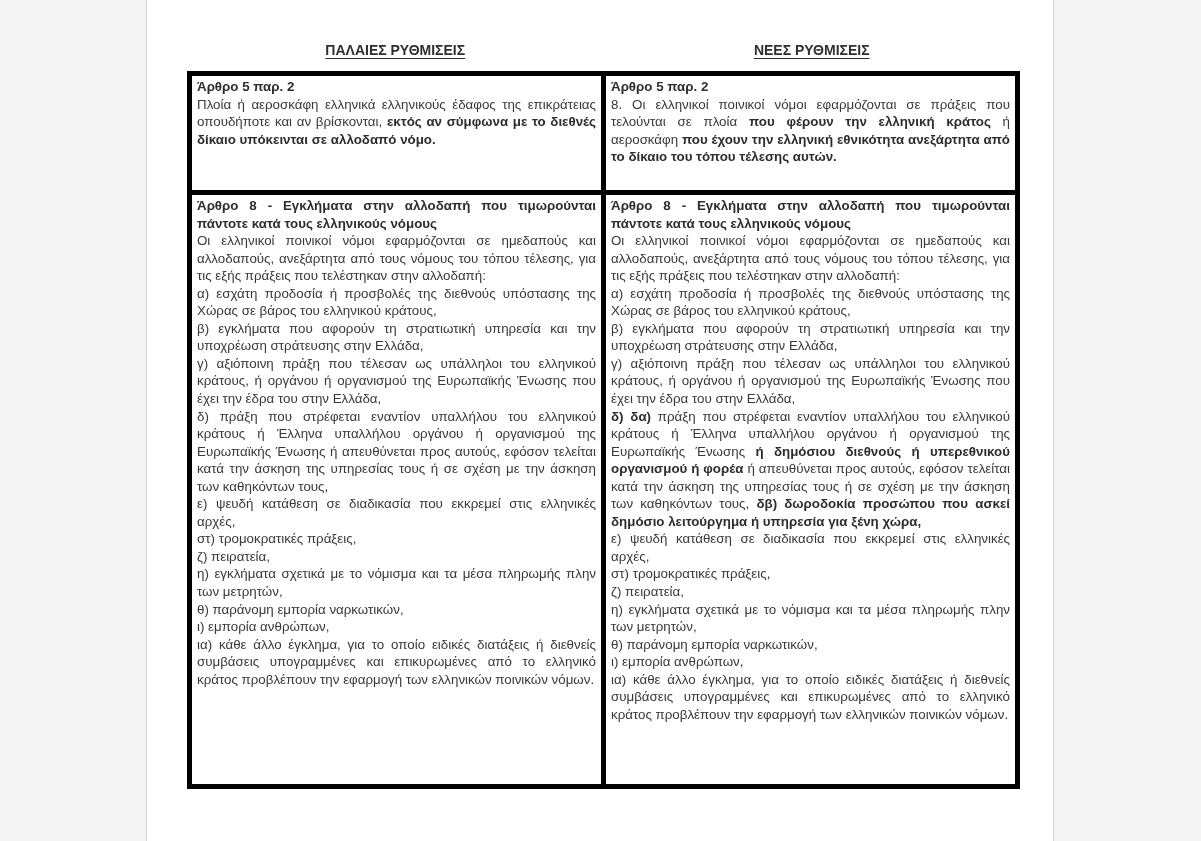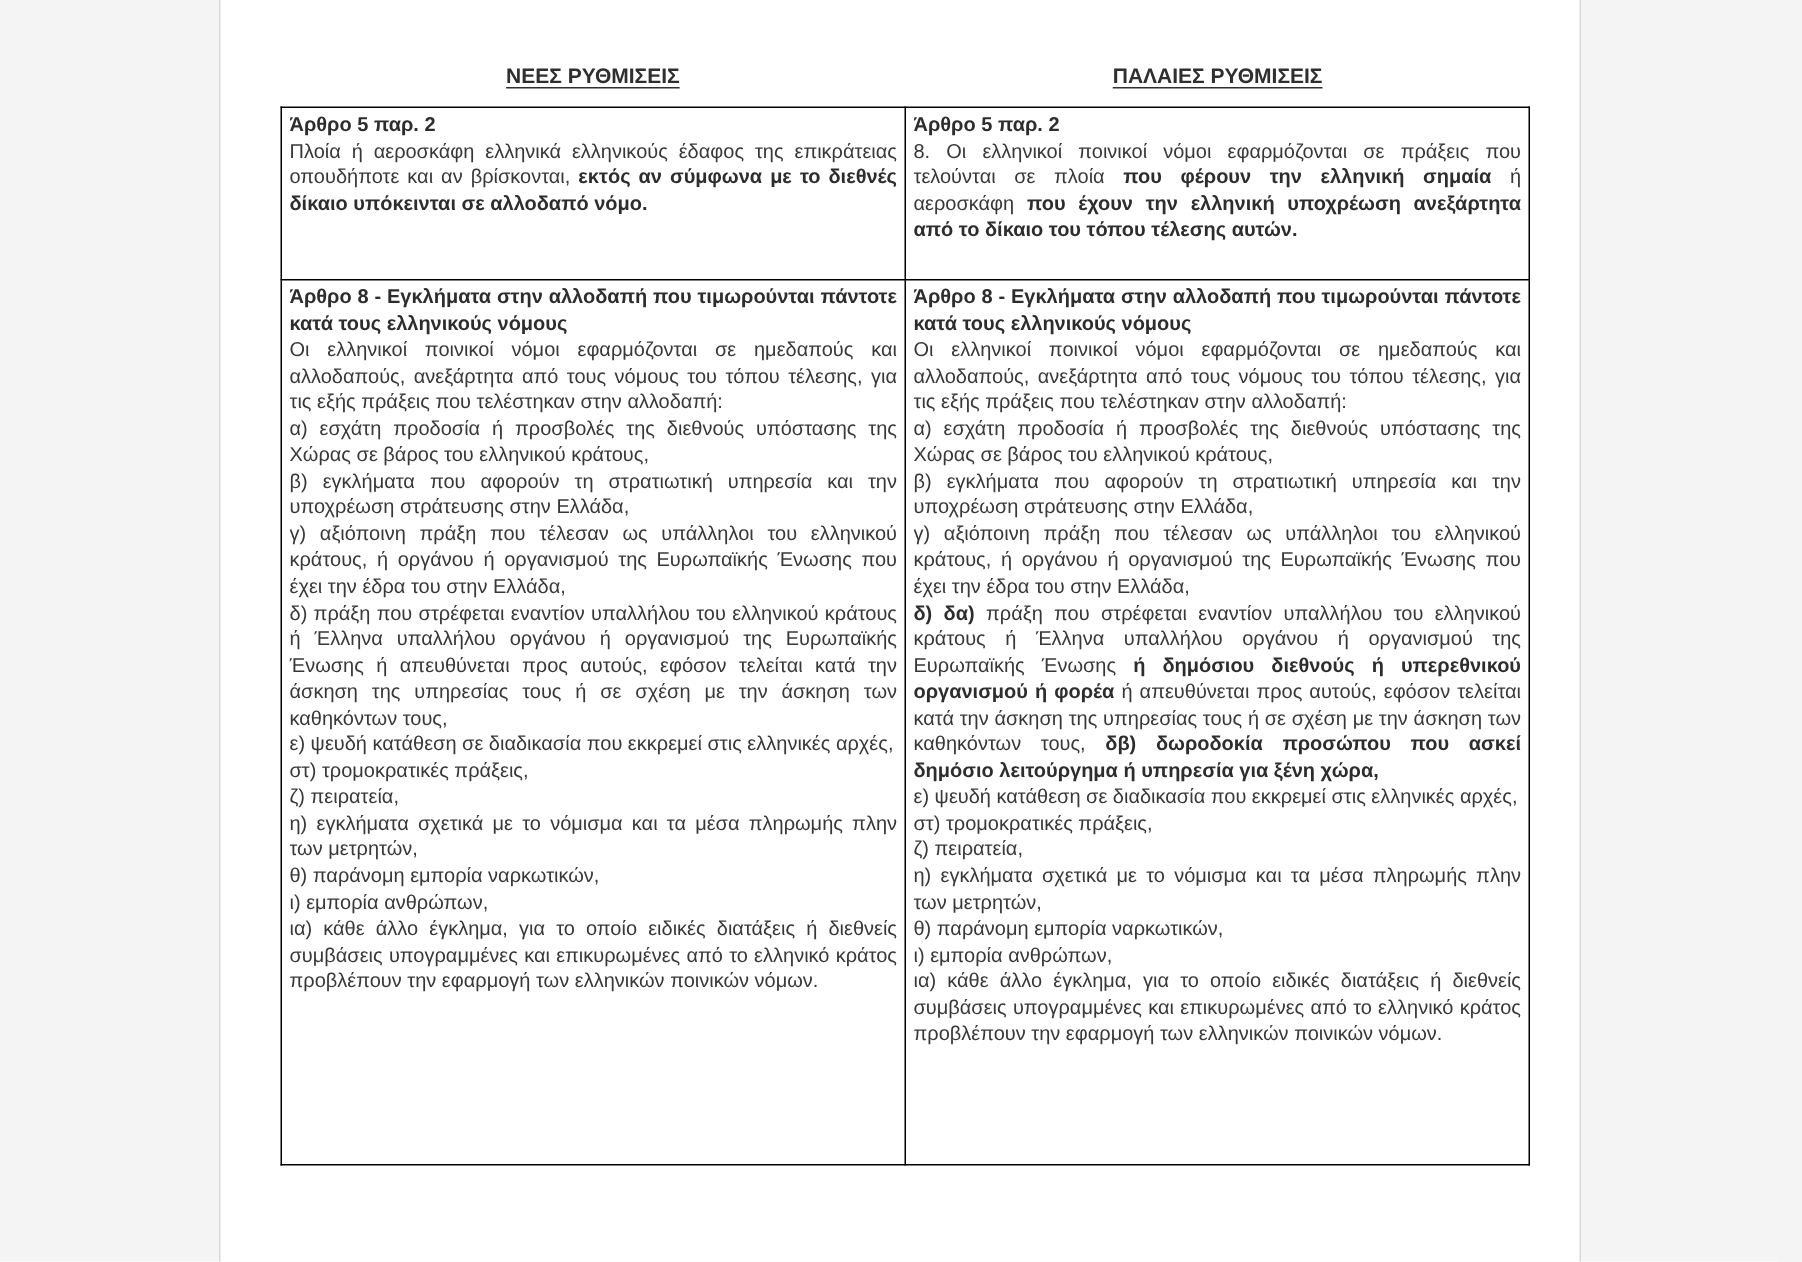--- a/index.html
+++ b/index.html
@@ -40,58 +40,58 @@
   }
   table.cmp {
     position: absolute;
     top: 71px;
     left: 40px;
     width: 833px;
     border-collapse: collapse;
     table-layout: fixed;
   }
   table.cmp td {
-    border: 1px solid #000000;
+    border: 5px solid #000000;
     vertical-align: top;
     padding: 2px 5px 3px 5px;
     font-size: 13.33px;
     line-height: 17.55px;
     color: #383838;
     text-align: justify;
   }
   tr.r0 td { height: 115px; }
   tr.r1 td { height: 590px; }
   tr.r0 .cellbox { height: 109px; overflow: hidden; }
   tr.r1 .cellbox { height: 584px; overflow: hidden; }
   .par { margin: 0; }
   .par b { font-weight: bold; color: #2d2d2d; }
 </style>
 </head>
 <body>
 
 <div class="page">
 
   <div class="col-headers">
+    <div class="hdr">ΠΑΛΑΙΕΣ ΡΥΘΜΙΣΕΙΣ</div>
     <div class="hdr">ΝΕΕΣ ΡΥΘΜΙΣΕΙΣ</div>
-    <div class="hdr">ΠΑΛΑΙΕΣ ΡΥΘΜΙΣΕΙΣ</div>
   </div>
 
   <table class="cmp">
     <tbody>
         <tr class="r0">
           <td>
             <div class="cellbox">
               <div class="par"><b>Άρθρο 5 παρ. 2</b></div>
               <div class="par"><span>Πλοία ή αεροσκάφη ελληνικά ελληνικούς έδαφος της επικράτειας οπουδήποτε και αν βρίσκονται, </span><b>εκτός αν σύμφωνα με το διεθνές δίκαιο υπόκεινται σε αλλοδαπό νόμο.</b></div>
             </div>
           </td>
           <td>
             <div class="cellbox">
               <div class="par"><b>Άρθρο 5 παρ. 2</b></div>
-              <div class="par"><span>8. Οι ελληνικοί ποινικοί νόμοι εφαρμόζονται σε πράξεις που τελούνται σε πλοία </span><b>που φέρουν την ελληνική σημαία</b><span> ή αεροσκάφη </span><b>που έχουν την ελληνική υποχρέωση ανεξάρτητα από το δίκαιο του τόπου τέλεσης αυτών.</b></div>
+              <div class="par"><span>8. Οι ελληνικοί ποινικοί νόμοι εφαρμόζονται σε πράξεις που τελούνται σε πλοία </span><b>που φέρουν την ελληνική κράτος</b><span> ή αεροσκάφη </span><b>που έχουν την ελληνική εθνικότητα ανεξάρτητα από το δίκαιο του τόπου τέλεσης αυτών.</b></div>
             </div>
           </td>
         </tr>
         <tr class="r1">
           <td>
             <div class="cellbox">
               <div class="par"><b>Άρθρο 8 - Εγκλήματα στην αλλοδαπή που τιμωρούνται πάντοτε κατά τους ελληνικούς νόμους</b></div>
               <div class="par"><span>Οι ελληνικοί ποινικοί νόμοι εφαρμόζονται σε ημεδαπούς και αλλοδαπούς, ανεξάρτητα από τους νόμους του τόπου τέλεσης, για τις εξής πράξεις που τελέστηκαν στην αλλοδαπή:</span></div>
               <div class="par"><span>α) εσχάτη προδοσία ή προσβολές της διεθνούς υπόστασης της Χώρας σε βάρος του ελληνικού κράτους,</span></div>
               <div class="par"><span>β) εγκλήματα που αφορούν τη στρατιωτική υπηρεσία και την υποχρέωση στράτευσης στην Ελλάδα,</span></div>

